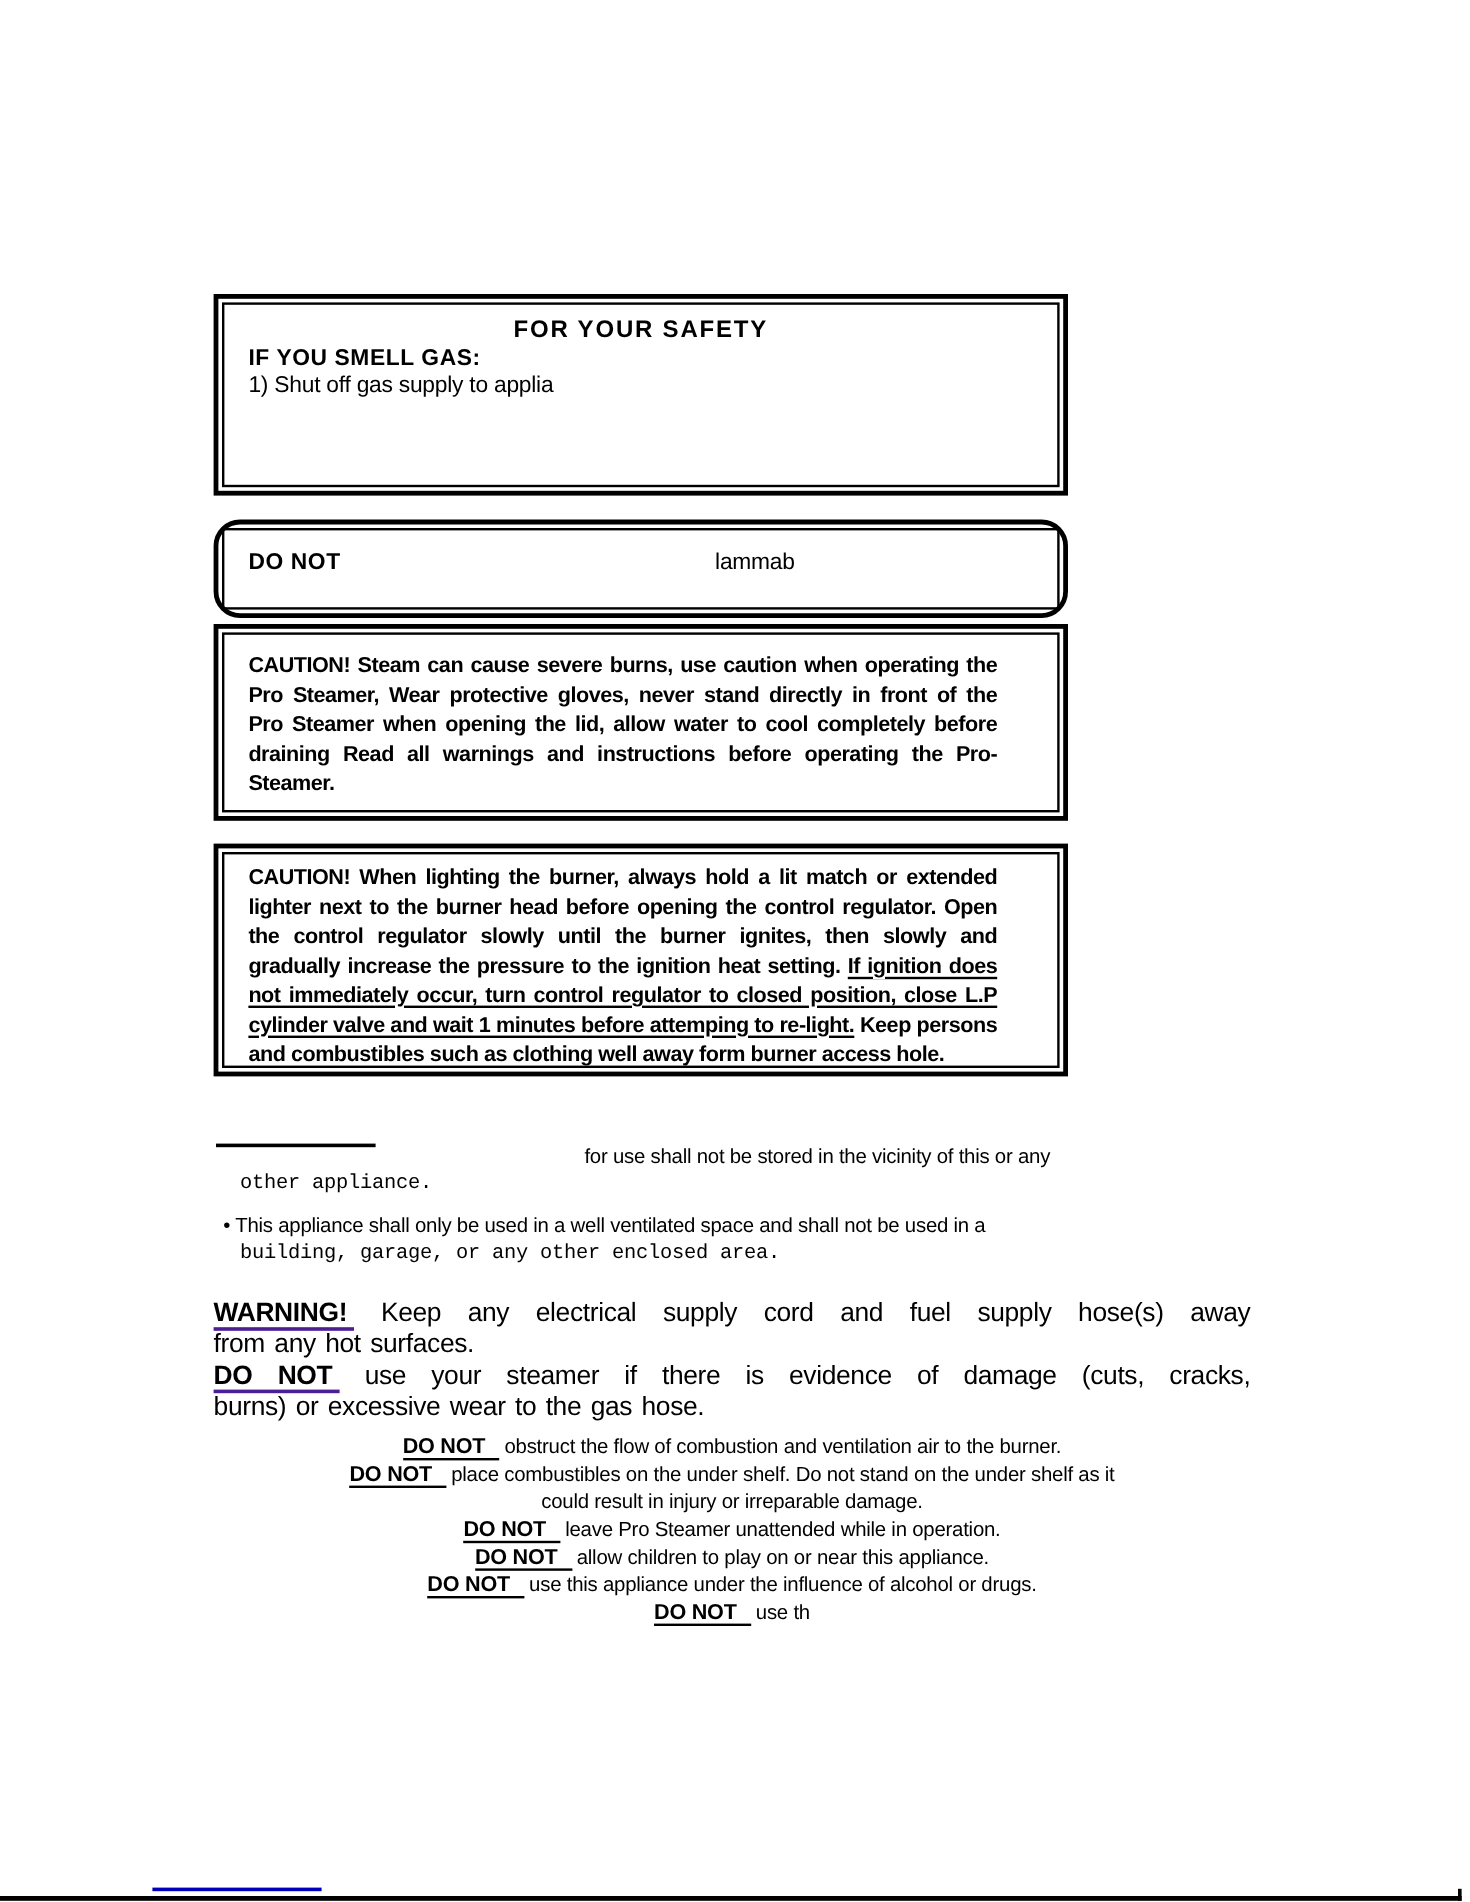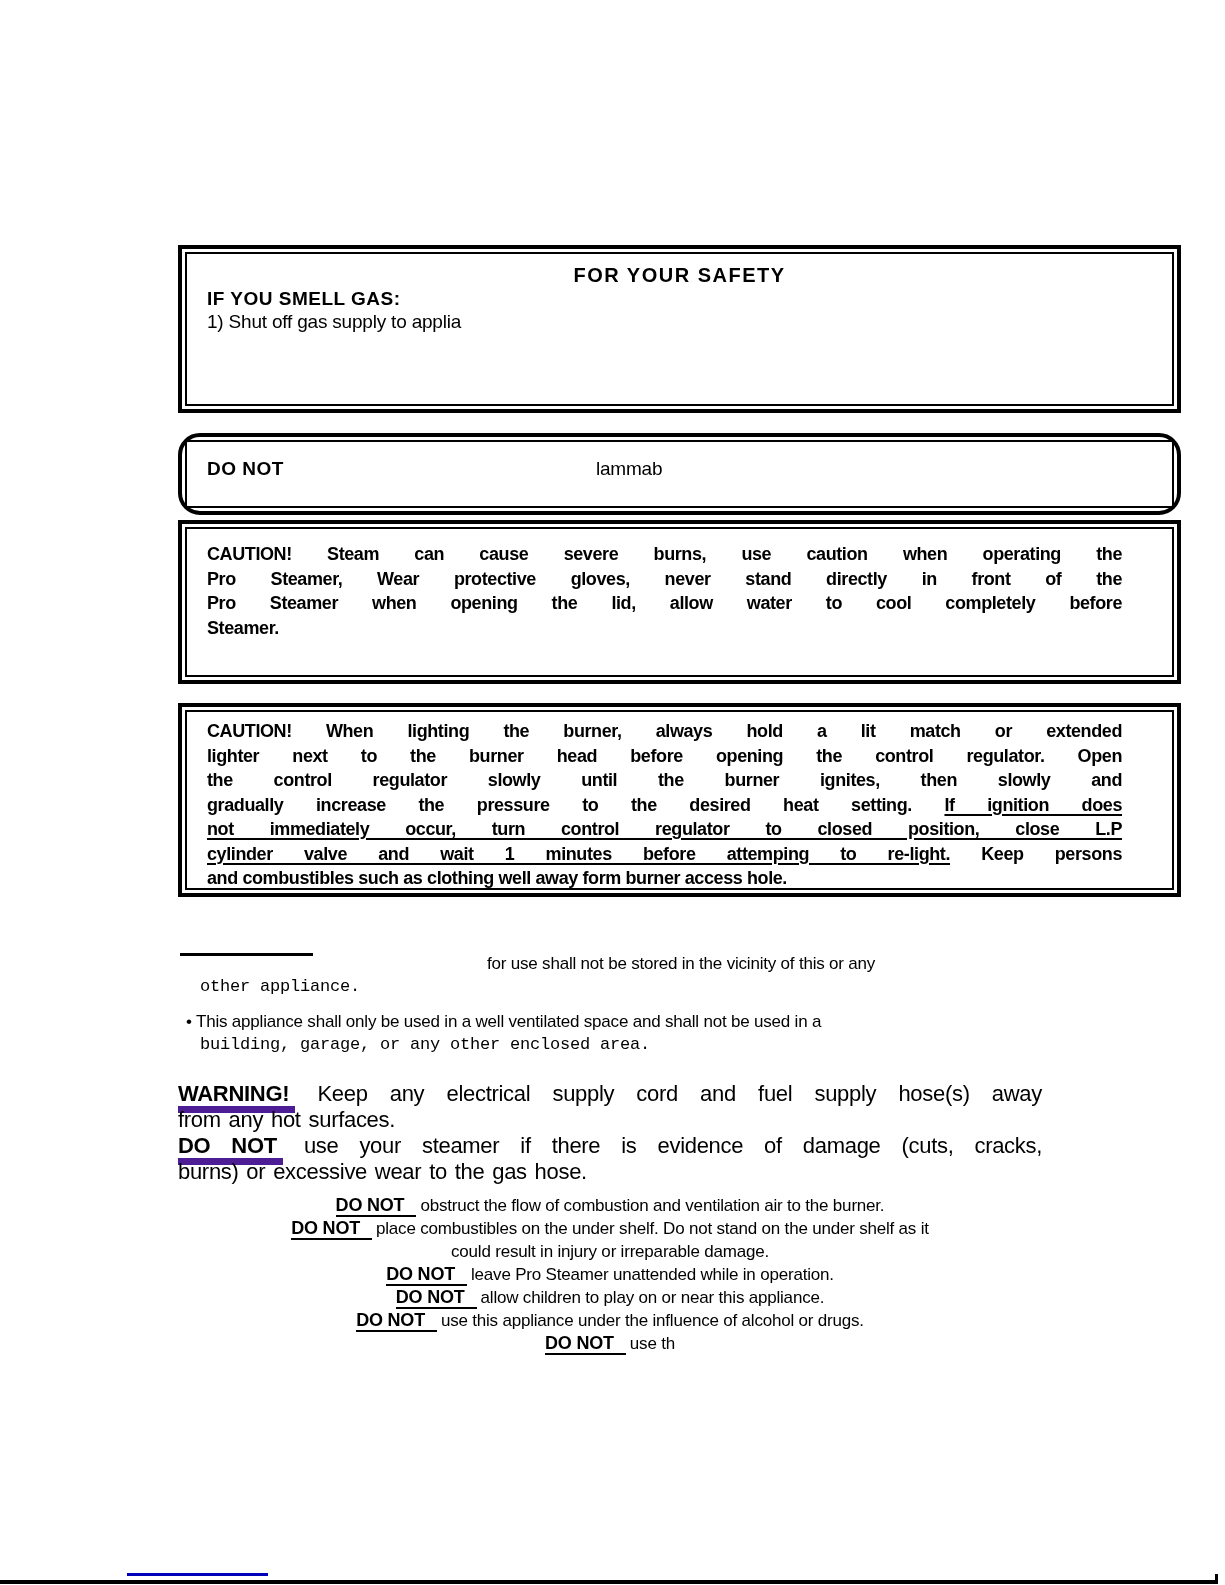--- a/index.html
+++ b/index.html
@@ -2,21 +2,21 @@
 <html><head>
 <meta charset="utf-8">
 <style>
   html,body { margin:0; padding:0; background:#ffffff; }
   #page {
     position:relative; width:1225px; height:1585px; background:#ffffff;
     font-family:"Liberation Sans","DejaVu Sans",sans-serif; color:#000;
     letter-spacing:-0.2px; overflow:hidden;
   }
   
-  .dbox { position:absolute; left:178px; width:1003px; border:4px solid #000; box-sizing:border-box; }
+  .dbox { position:absolute; left:178px; width:712px; border:4px solid #000; box-sizing:border-box; }
   .dbox .inner { position:absolute; top:3px; left:3px; right:3px; bottom:3px; border:2px solid #000; box-sizing:border-box; }
   #box1 { top:245px; height:168px; }
   #box2 { top:433px; height:82px;border-radius:22px; }
   #box3 { top:520px; height:164px; }
   #box4 { top:703px; height:194px; }
 
   #box1 .inner { padding:10px 20px 0 20px; font-size:19px; line-height:23px; }
   #box1 .title { text-align:center; font-weight:bold; font-size:20px; letter-spacing:1.5px; }
   #box1 .heading { font-weight:bold; letter-spacing:0.5px; }
   #box2 .inner { padding:16px 20px 0 20px; font-size:19px; }
@@ -29,21 +29,21 @@
   .u { text-decoration:underline; text-decoration-thickness:2px; text-underline-offset:3px; }
 
   
   #textcol { position:absolute; left:178px; top:952px; width:864px; font-size:17px; line-height:23px; }
   .pl22 { padding-left:22px;font-family:Liberation Mono, monospace; }
   .s-line1 { padding-left:309px; }
   .s-line3 { padding-left:22px; text-indent:-14px;margin-top:12px; }
   .big { font-size:22px; line-height:26px; letter-spacing:-0.3px; word-spacing:2px; }
   .big.warn { margin-top:25px; }
   .big.dnm { }
-  .biglbl { font-weight:bold; border-bottom:7px solid #4c1d95; padding-right:6px; }
+  .biglbl { font-weight:bold; border-bottom:3px solid #4c1d95; padding-right:6px; }
   #dnlist { margin-top:9px;text-align:center; }
   #dnlist .item { line-height:23px; }
   .dnlbl { font-weight:bold; font-size:18px; border-bottom:2.5px solid #000; padding-right:12px; margin-right:4px; }
 
   
   #blankline { position:absolute; left:180px; top:953px; width:133px; height:2.5px; background:#000; }
   #linkline  { position:absolute; left:127px; top:1573px; width:141px; height:3px; }
   #pagebar   { position:absolute; left:0; top:1580px; width:1218px; height:3.5px; background:#000; }
   #pagebar-tick { position:absolute; left:1215px; top:1574px; width:3px; height:10px; background:#000; }
 </style>
@@ -64,30 +64,31 @@
     <div class="inner">
       <span class="lbl2">DO NOT</span><span class="val2">lammab</span>
     </div>
   </div>
 
   <div class="dbox cautionbox" id="box3">
     <div class="inner">
       <div class="j">CAUTION! Steam can cause severe burns, use caution when operating the</div>
       <div class="j">Pro Steamer, Wear protective gloves, never stand directly in front of the</div>
       <div class="j">Pro Steamer when opening the lid, allow water to cool completely before</div>
+      <div class="j">draining  Read all warnings and instructions before operating the Pro-</div>
       <div>Steamer.</div>
     </div>
   </div>
 
   <div class="dbox cautionbox" id="box4">
     <div class="inner">
       <div class="j">CAUTION! When lighting the burner, always hold a lit match or extended</div>
       <div class="j">lighter next to the burner head before opening the control regulator.  Open</div>
       <div class="j">the control regulator slowly until the burner ignites, then slowly and</div>
-      <div class="j"><span>gradually increase the pressure to the desired heat setting.  </span><span class="u">If ignition does</span></div>
+      <div class="j"><span>gradually increase the pressure to the ignition heat setting.  </span><span class="u">If ignition does</span></div>
       <div class="j"><span class="u">not immediately occur, turn control regulator to closed position, close L.P</span></div>
       <div class="j"><span class="u">cylinder valve and wait 1 minutes before attemping to re-light.</span><span> Keep persons</span></div>
       <div>and combustibles such as clothing well away form burner access hole.</div>
     </div>
   </div>
 
   <div id="blankline"></div>
 
   <div id="textcol">
     <div class="s-line1">for use shall not be stored in the vicinity of this or any</div>

